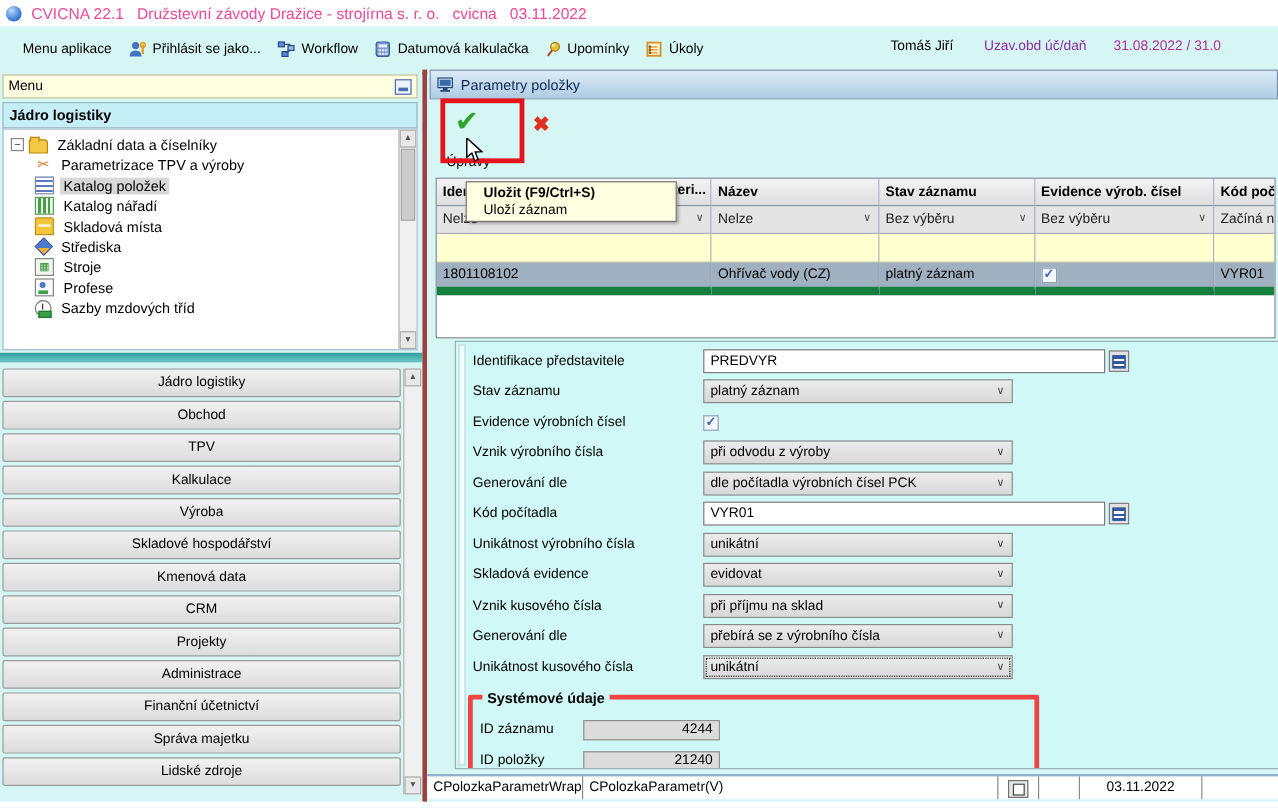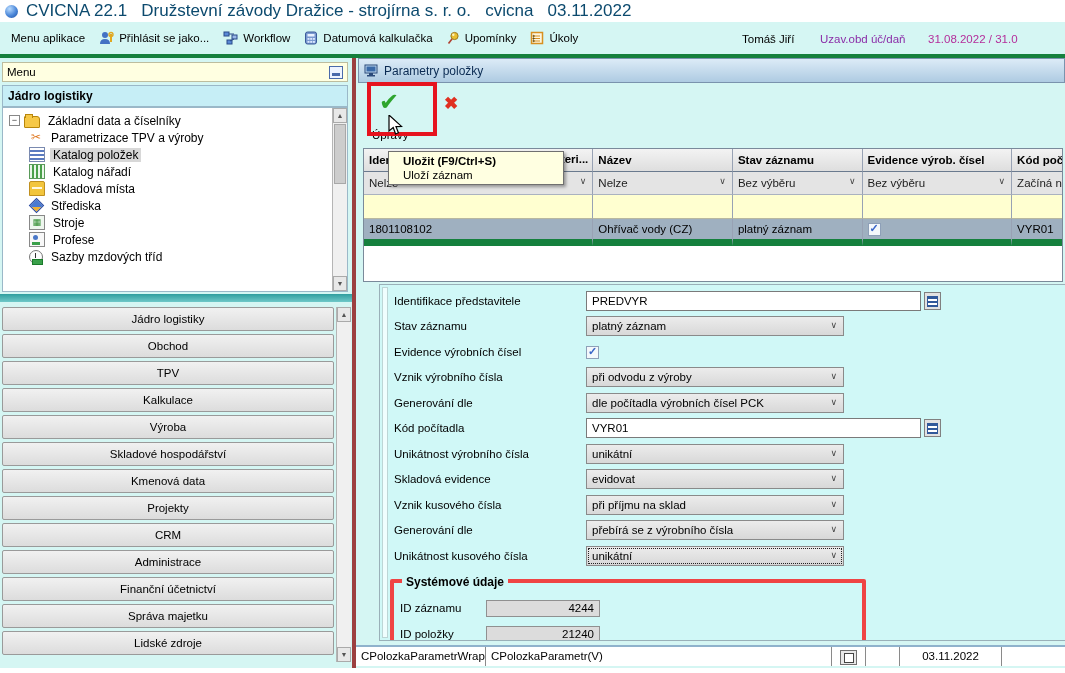--- a/index.html
+++ b/index.html
@@ -3,24 +3,24 @@
 <meta charset="utf-8">
 <style>
   html,body{margin:0;padding:0}
   body{width:1065px;height:673px;overflow:hidden;position:relative;background:#ffffff;
        font-family:"Liberation Sans",sans-serif;font-size:11.5px;color:#000;-webkit-font-smoothing:antialiased}
   .abs{position:absolute}
   
   .titlebar{left:0;top:0;width:1065px;height:22px;background:#fff;display:flex;align-items:center}
   .app-icon{width:13px;height:13px;border-radius:50%;margin:0 8px 0 5px;
             background:radial-gradient(circle at 35% 30%,#b9dcff 0%,#4a86d8 55%,#1d4f9e 100%);flex:0 0 auto}
-  .title-text{font-size:17px;color:#0c4a6e;white-space:pre;overflow:hidden}
-  
-  .menubar{left:0;top:22px;width:1065px;height:40px;background:#d5f6f3;border-bottom:8px solid #15803d;
-           display:flex;align-items:center;padding-left:4px;box-sizing:border-box}
+  .title-text{font-size:13px;color:#ec4899;white-space:pre;overflow:hidden}
+  
+  .menubar{left:0;top:22px;width:1065px;height:40px;background:#d5f6f3;border-bottom:2px solid #15803d;
+           display:flex;align-items:center;padding-left:12px;box-sizing:border-box}
   .menu-item{display:flex;align-items:center;gap:5px;padding:3px 7px;cursor:default;white-space:nowrap}
   .menu-item svg{display:block}
   .mb-user{left:742px;top:33px;color:#000}
   .mb-period-label{left:820px;top:33px;color:#8b2da8}
   .mb-period-value{left:928px;top:33px;color:#b42d9b;white-space:nowrap}
   
   .left-panel{left:0;top:58px;width:352px;height:610px;background:#d5f6f3}
   .lp-header{position:absolute;left:2px;top:4px;width:346px;height:20px;background:#ffffe1;
              border:1px solid #bdbd9e;box-sizing:border-box;display:flex;align-items:center;padding:0 4px}
   .lp-header .min-box{margin-left:auto;width:14px;height:13px;background:#eef4ff;border:1px solid #4a6aaa;
@@ -266,22 +266,22 @@
   <div class="teal-split"></div>
 
   <div class="accordion">
     <div class="acc-btn">Jádro logistiky</div>
     <div class="acc-btn">Obchod</div>
     <div class="acc-btn">TPV</div>
     <div class="acc-btn">Kalkulace</div>
     <div class="acc-btn">Výroba</div>
     <div class="acc-btn">Skladové hospodářství</div>
     <div class="acc-btn">Kmenová data</div>
+    <div class="acc-btn">CRM</div>
     <div class="acc-btn">Projekty</div>
-    <div class="acc-btn">CRM</div>
     <div class="acc-btn">Administrace</div>
     <div class="acc-btn">Finanční účetnictví</div>
     <div class="acc-btn">Správa majetku</div>
     <div class="acc-btn">Lidské zdroje</div>
   </div>
   <div class="scroll" style="left:336px;top:249px;width:14px;height:355px">
     <div class="sc-btn" style="top:0">▲</div>
     <div class="sc-btn" style="bottom:0">▼</div>
   </div>
 </div>

